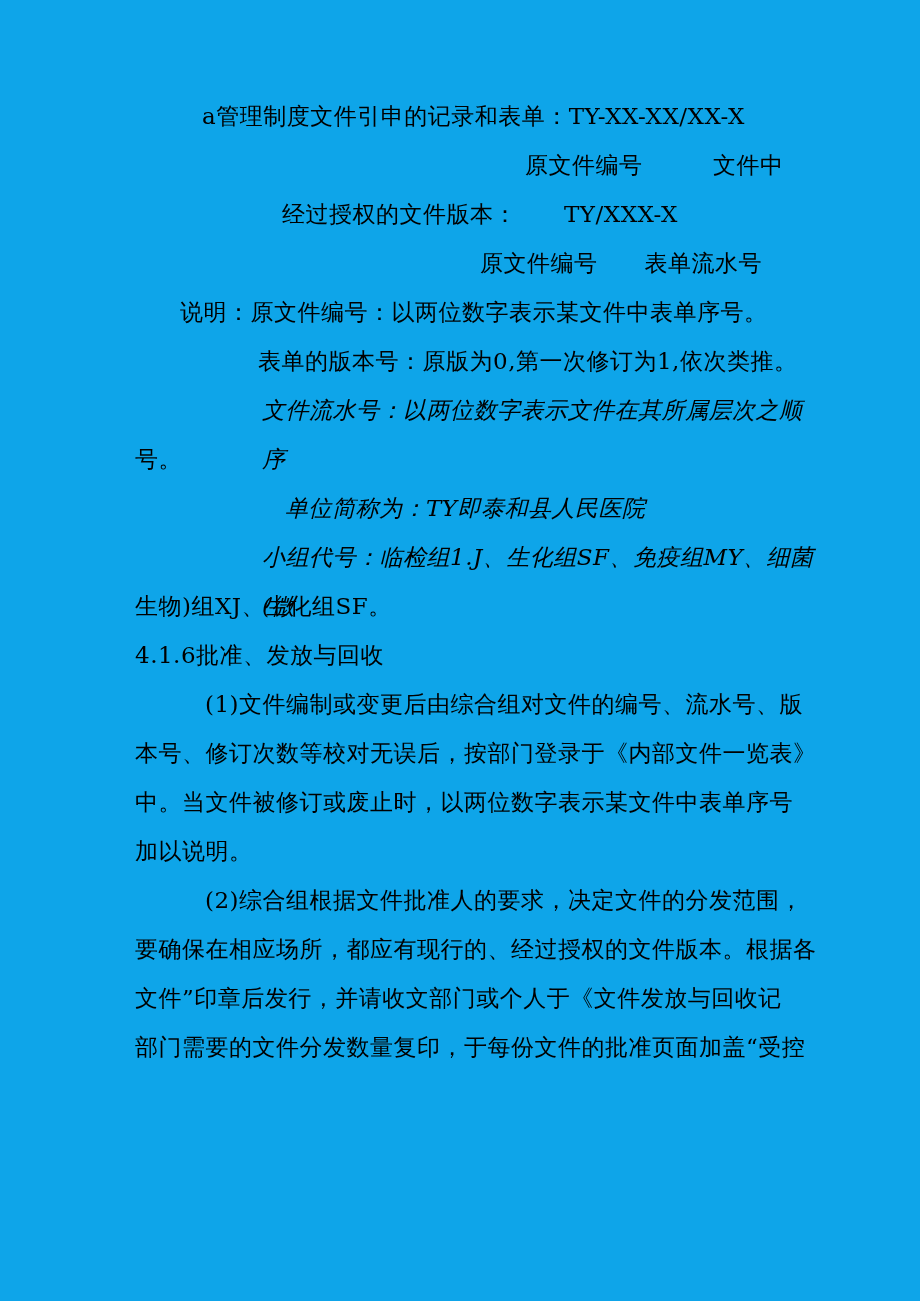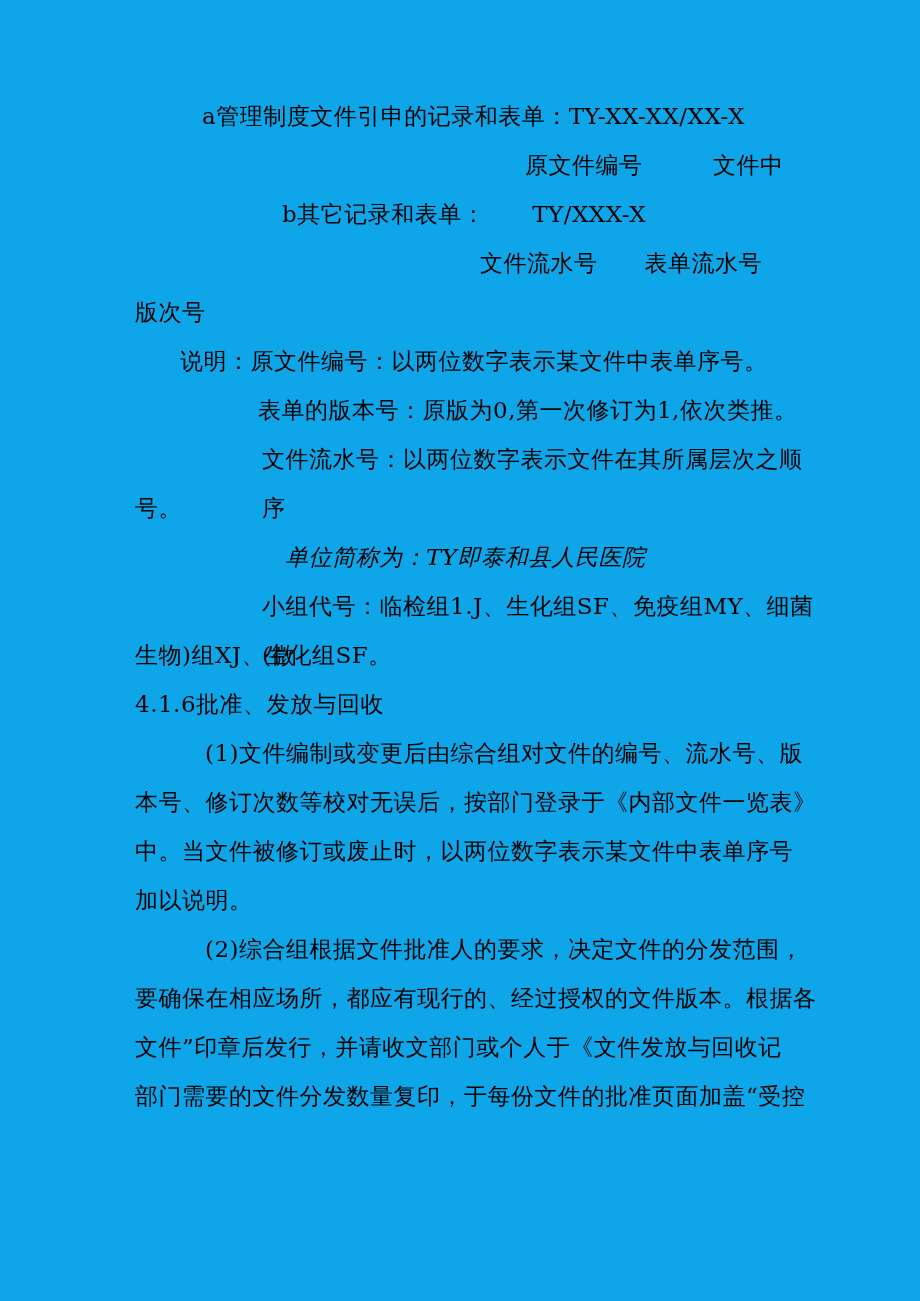--- a/index.html
+++ b/index.html
@@ -25,35 +25,34 @@
     letter-spacing: 0.5px;
     white-space: pre-wrap;
     color: #000000;
   }
   
   .i0  { margin-left: 0; }
   .i45 { margin-left: 45px; }
   .i67 { margin-left: 67px; }
   .i70 { margin-left: 70px; }
   .i123{ margin-left: 123px; }
-  .i127{ margin-left: 127px; }
+  .i127{ margin-left: 127px; font-style: italic; }
   .i147{ margin-left: 147px; }
   .i150{ margin-left: 150px; font-style: italic; }
   .i345{ margin-left: 345px; }
   .i390{ margin-left: 390px; }
 </style>
 </head>
 <body>
 
 <div class="page">
   <div class="doc-line i67">a管理制度文件引申的记录和表单：TY-XX-XX/XX-X</div>
   <div class="doc-line i390">原文件编号　　　文件中</div>
-  <div class="doc-line i147">b其它记录和表单：　　TY/XXX-X</div>
-  <div class="doc-line i345">文件流水号　　表单流水号</div>
-  <div class="doc-line i0">版次号</div>
+  <div class="doc-line i147">经过授权的文件版本：　　TY/XXX-X</div>
+  <div class="doc-line i345">原文件编号　　表单流水号</div>
   <div class="doc-line i45">说明：原文件编号：以两位数字表示某文件中表单序号。</div>
   <div class="doc-line i123">表单的版本号：原版为0,第一次修订为1,依次类推。</div>
   <div class="doc-line i127">文件流水号：以两位数字表示文件在其所属层次之顺序</div>
   <div class="doc-line i0">号。</div>
   <div class="doc-line i150">单位简称为：TY即泰和县人民医院</div>
   <div class="doc-line i127">小组代号：临检组1.J、生化组SF、免疫组MY、细菌(微</div>
   <div class="doc-line i0">生物)组XJ、生化组SF。</div>
   <div class="doc-line i0">4.1.6批准、发放与回收</div>
   <div class="doc-line i70">(1)文件编制或变更后由综合组对文件的编号、流水号、版</div>
   <div class="doc-line i0">本号、修订次数等校对无误后，按部门登录于《内部文件一览表》</div>

